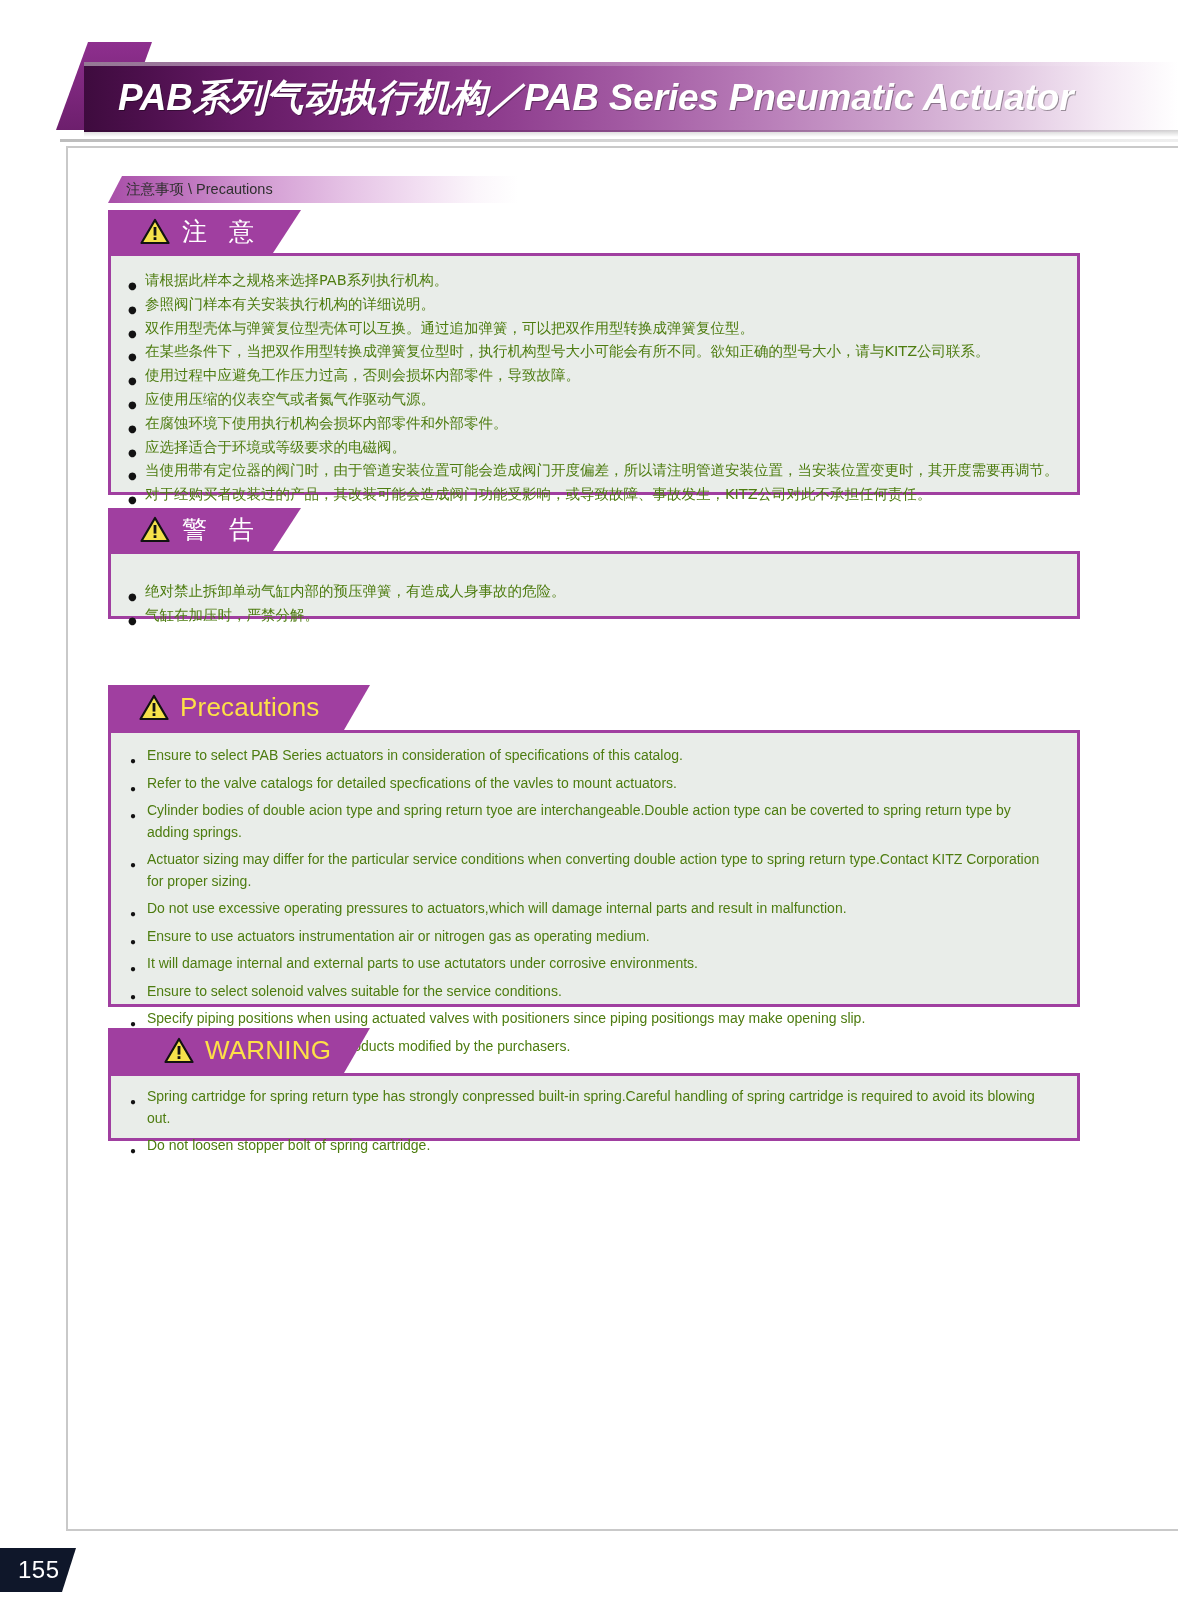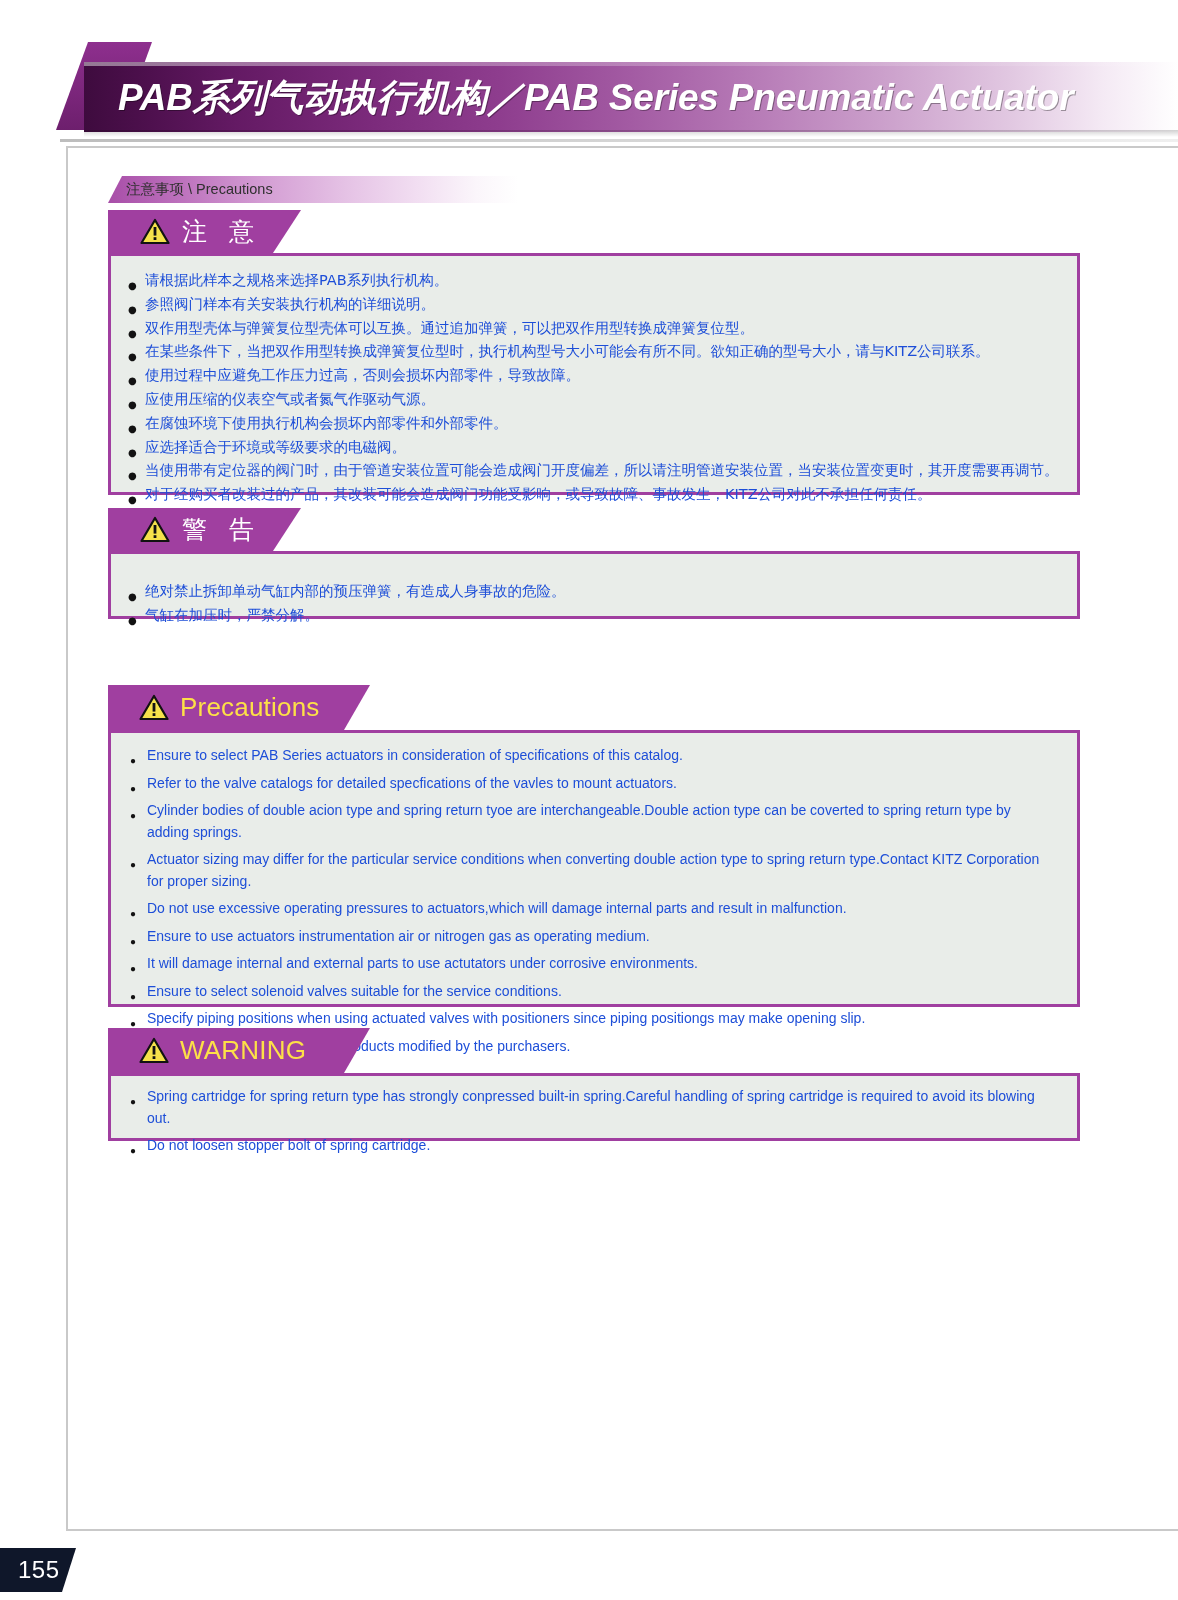--- a/index.html
+++ b/index.html
@@ -132,21 +132,21 @@
   .content-box {
     position: absolute;
     background: #e9ede9;
     border: 3px solid #a03fa0;
   }
 
   .bullet-list { list-style: none; }
   .bullet-item {
     position: relative;
     padding-left: 17px;
-    color: #1d4ed8;
+    color: #4d7c0f;
   }
   .bullet-item::before {
     content: "\25CF";
     position: absolute;
     left: 0; top: 0;
     font-size: 10px;
     color: #121212;
   }
   
   .cn-list .bullet-item {
@@ -255,21 +255,21 @@
         <li class="bullet-item">Actuator sizing may differ for the particular service conditions when converting double action type to spring return type.Contact KITZ Corporation for proper sizing.</li>
         <li class="bullet-item">Do not use excessive operating pressures to actuators,which will damage internal parts and result in malfunction.</li>
         <li class="bullet-item">Ensure to use actuators instrumentation air or nitrogen gas as operating medium.</li>
         <li class="bullet-item">It will damage internal and external parts to use actutators under corrosive environments.</li>
         <li class="bullet-item">Ensure to select solenoid valves suitable for the service conditions.</li>
         <li class="bullet-item">Specify piping positions when using actuated valves with positioners since piping positiongs may make opening slip.</li>
         <li class="bullet-item">KITZ is not responsible for any products modified by the purchasers.</li>
       </ul>
   </div>
 
-  <div class="label-tab en" style="left:108px; top:1028px; width:262px; height:45px;">
+  <div class="label-tab en" style="left:108px; top:1028px; width:262px; height:45px;padding-left:25px;">
     <svg class="tri-icon" width="30" height="27" viewBox="0 0 30 27" style="margin-left:31px;">
       <polygon points="15,2 28.5,25 1.5,25" fill="#F5E14B" stroke="#121212" stroke-width="2.2" stroke-linejoin="round"></polygon>
       <rect x="13.6" y="9" width="2.8" height="8.6" fill="#121212"></rect>
       <rect x="13.6" y="19.2" width="2.8" height="2.8" fill="#121212"></rect>
     </svg>
     <span class="tab-label-en">WARNING</span>
   </div>
 
   <div class="content-box" style="left:108px; top:1073px; width:972px; height:68px;">
     <ul class="bullet-list en-list" id="en-warning-list" style="margin:10px 22px 0 19px;">

